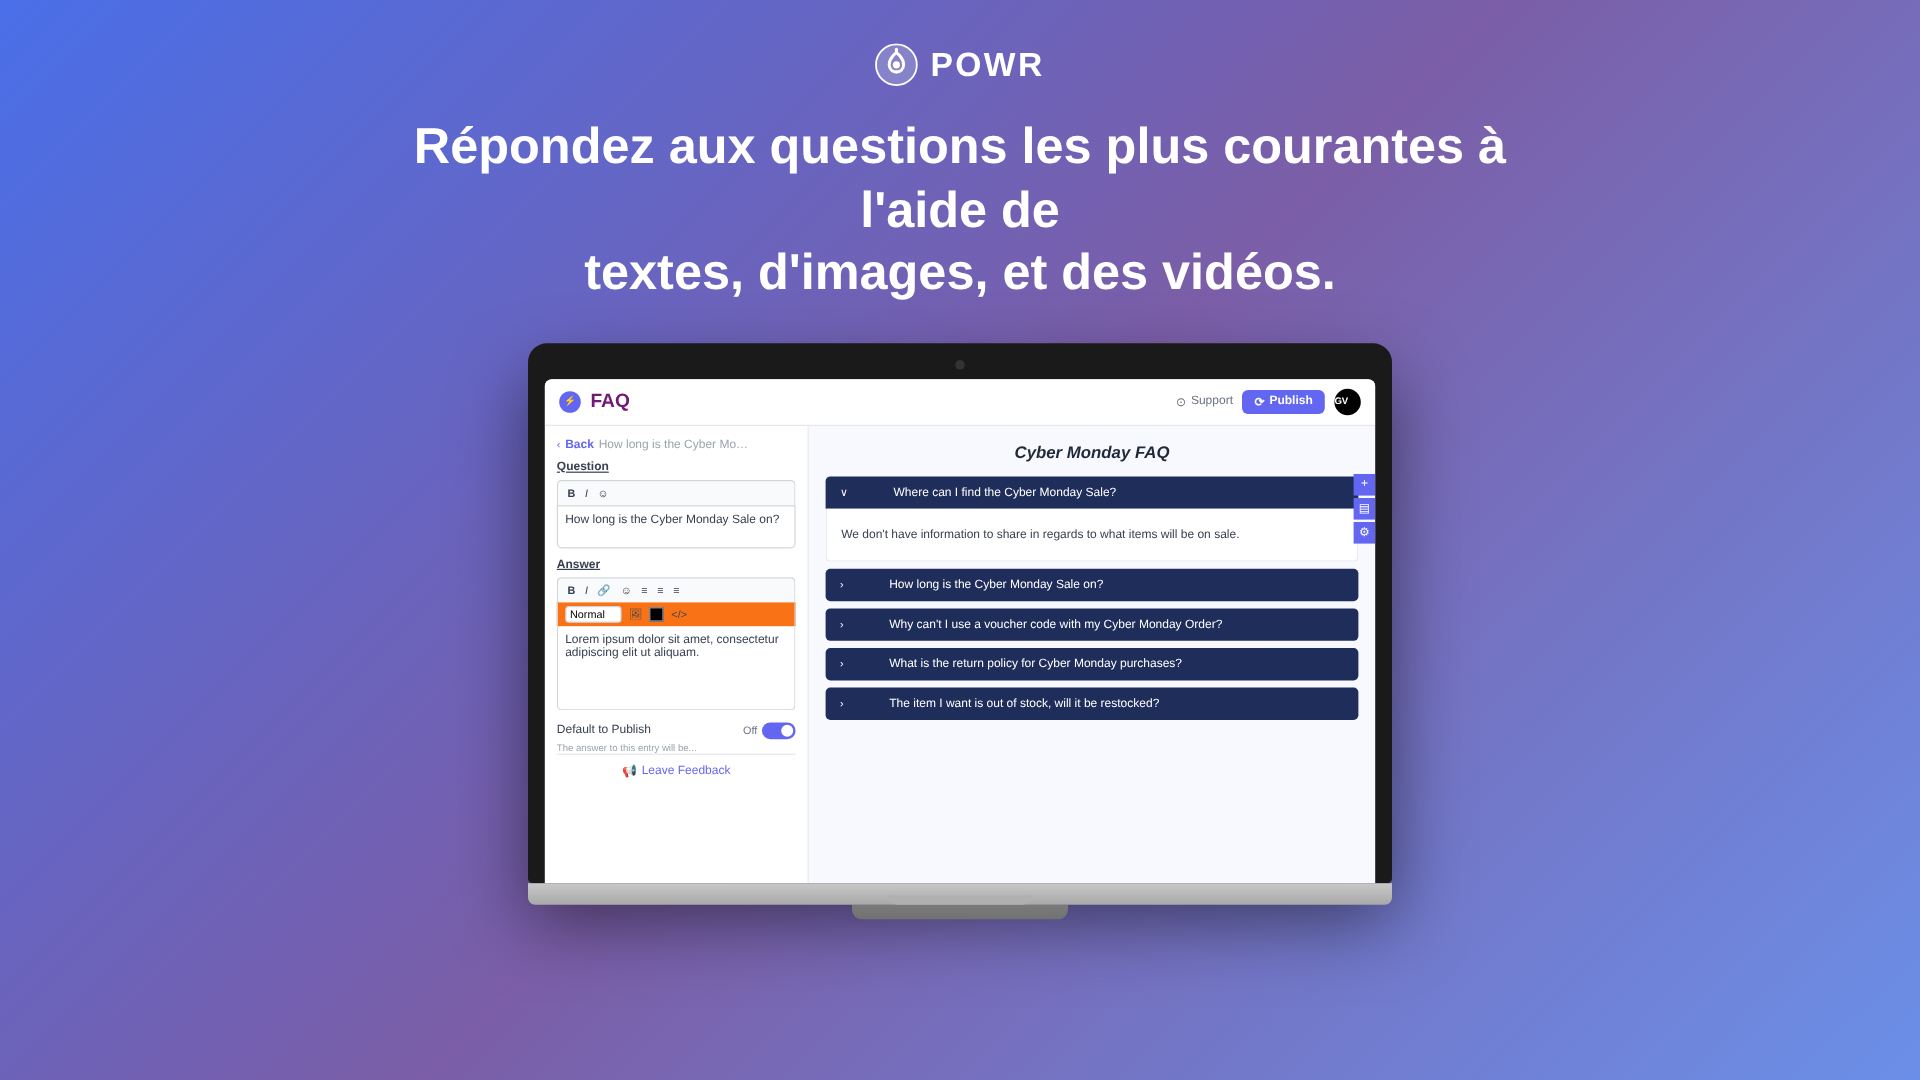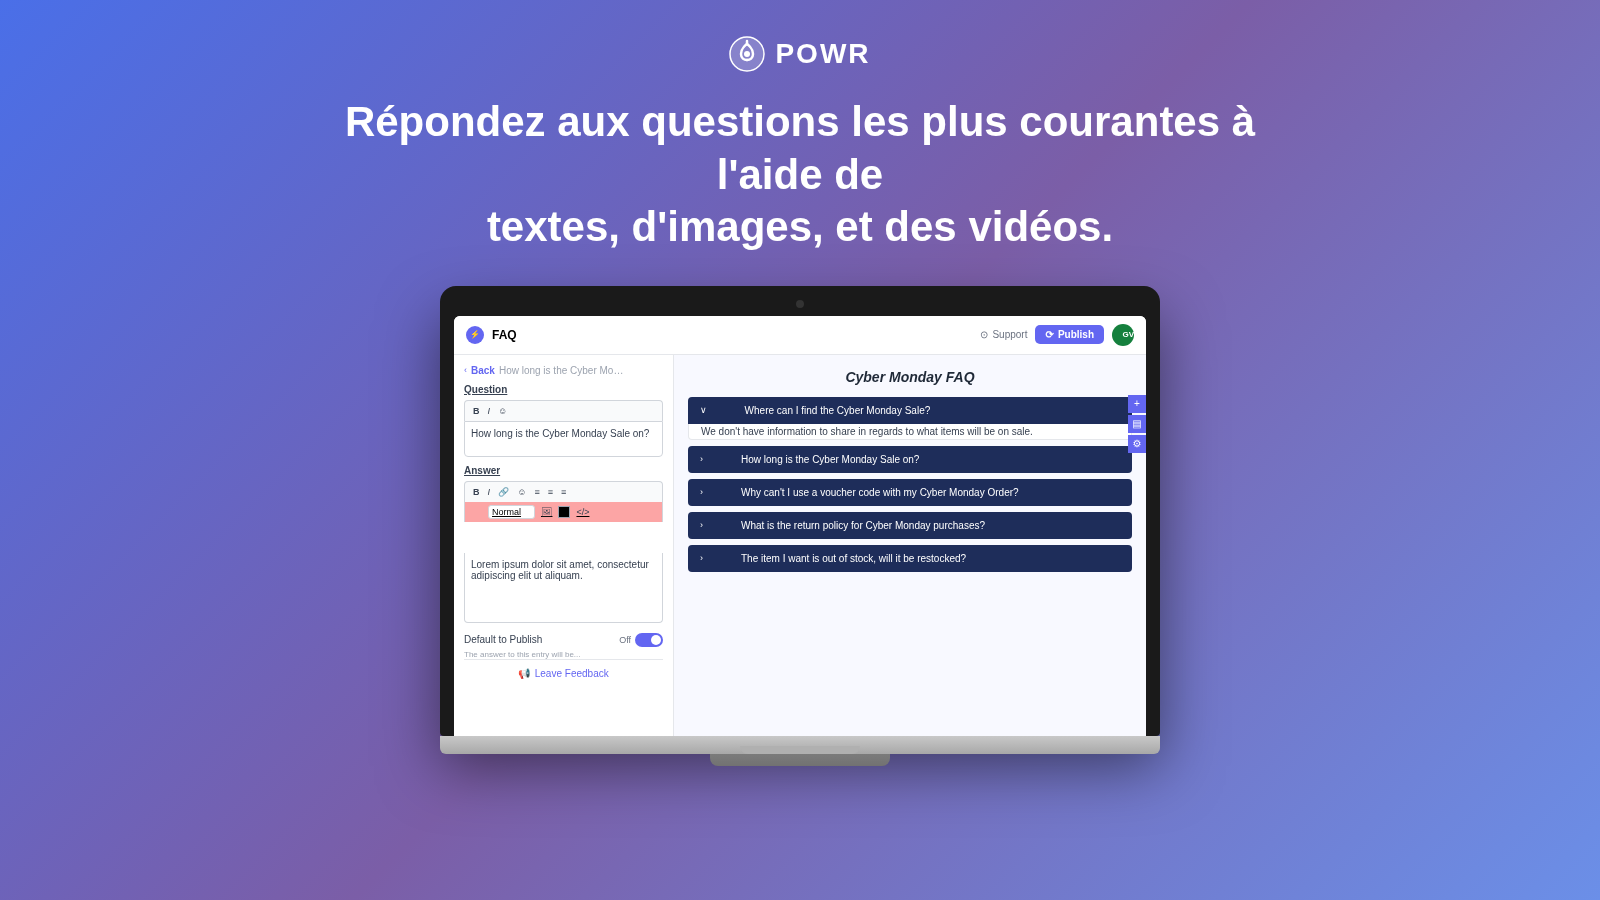--- a/index.html
+++ b/index.html
@@ -122,23 +122,23 @@
       background: #6366f1;
       border-radius: 50%;
       display: flex;
       align-items: center;
       justify-content: center;
       color: white;
       font-size: 8px;
       font-weight: bold;
     }
     .app-title {
-      font-size: 12px;
+      font-size: 16px;
       font-weight: 600;
-      color: #000000;
+      color: #701a75;
       flex: 1;
     }
     .app-support {
       display: flex;
       align-items: center;
       gap: 4px;
       font-size: 10px;
       color: #6b7280;
     }
     .app-publish-btn {
@@ -150,25 +150,25 @@
       font-size: 10px;
       font-weight: 600;
       cursor: pointer;
       display: flex;
       align-items: center;
       gap: 4px;
     }
     .app-avatar {
       width: 22px;
       height: 22px;
-      background: #15803d;
+      background: #000000;
       border-radius: 50%;
       display: flex;
       align-items: center;
-      justify-content: flex-end;
+      justify-content: flex-start;
       color: white;
       font-size: 8px;
       font-weight: bold;
     }
 
     
     .app-content {
       display: flex;
       flex: 1;
       overflow: hidden;
@@ -248,25 +248,24 @@
       border: 1px solid #d1d5db;
       border-bottom: none;
       border-radius: 4px 4px 0 0;
       background: #f9fafb;
       flex-wrap: wrap;
     }
     .answer-toolbar-row2 {
       display: flex;
       gap: 4px;
       align-items: center;
-      padding: 3px 23px;
+      padding: 3px 6px;
       border-left: 1px solid #d1d5db;
       border-right: 1px solid #d1d5db;
-      background: #fca5a5;
-      text-decoration: underline;
+      background: #f97316;
     }
     .font-select {
       font-size: 9px;
       border: 1px solid #d1d5db;
       border-radius: 3px;
       padding: 1px 12px 1px 3px;
       background: white;
       appearance: none;
       position: relative;
     }
@@ -278,21 +277,20 @@
     }
     .answer-body {
       border: 1px solid #d1d5db;
       border-top: none;
       border-radius: 0 0 4px 4px;
       padding: 6px;
       font-size: 10px;
       color: #374151;
       background: white;
       min-height: 70px;
-      margin-top: 31px;
     }
 
     
     .toggle-row {
       display: flex;
       align-items: center;
       justify-content: space-between;
       margin-top: 10px;
     }
     .toggle-label {
@@ -370,21 +368,21 @@
       cursor: pointer;
     }
     .faq-item.expanded {
       border-radius: 4px 4px 0 0;
       margin-bottom: 0;
     }
     .faq-answer {
       background: white;
       border: 1px solid #e5e7eb;
       border-top: none;
-      padding: 2px 12px;
+      padding: 16px 12px;
       font-size: 10px;
       color: #374151;
       margin-bottom: 6px;
       border-radius: 0 0 4px 4px;
     }
     .faq-chevron {
       font-size: 9px;
     }
     .faq-text {
       flex: 1;

